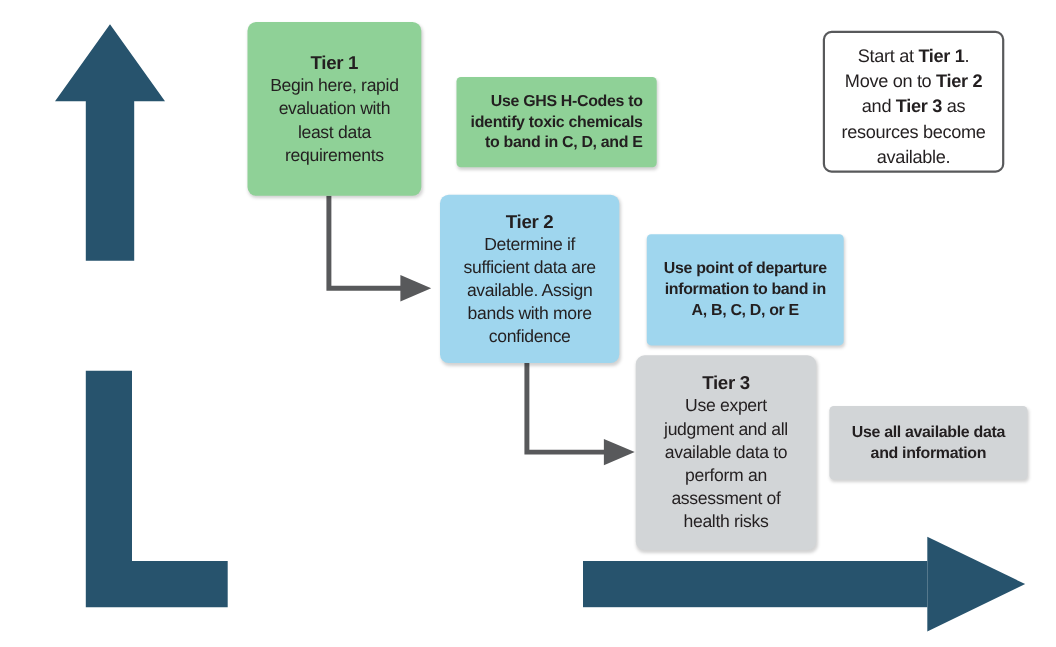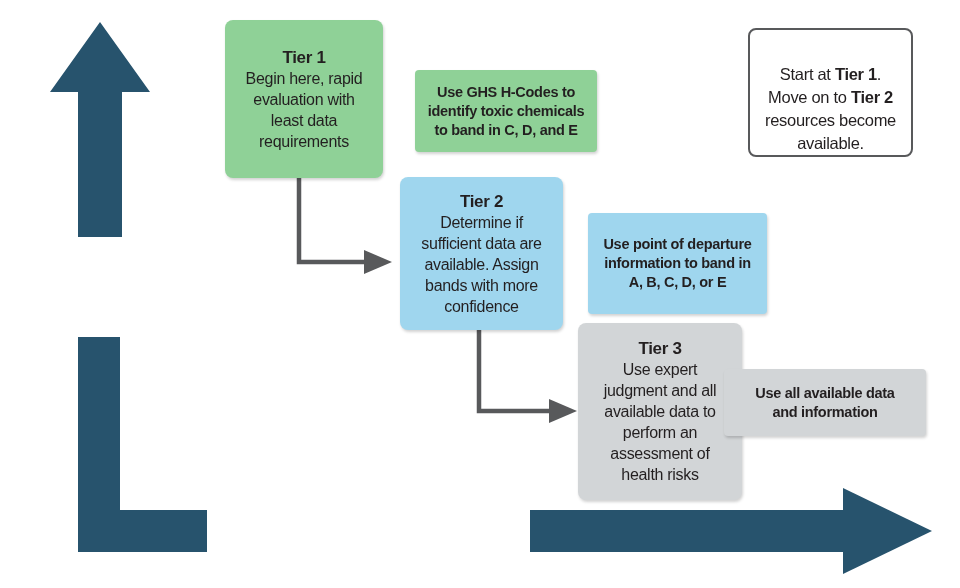--- a/index.html
+++ b/index.html
@@ -61,25 +61,25 @@
     padding: 4px;
   }
   .green-bg { background: var(--green, #8fd197); }
   .blue-bg  { background: var(--light-blue, #9fd6ee); }
   .gray-bg  { background: var(--gray, #d2d5d7); }
 
   .tier-title { font-weight: bold; font-size: 17px; line-height: 21px; }
   .tier-body  { font-size: 16px; line-height: 21px; white-space: pre-line; }
 
   .tier1 { left: 225px; top: 20px;  width: 158px; height: 158px; }
-  .note1 { left: 415px; top: 70px;  width: 182px; height: 82px;  }
+  .note1 { left: 415px; top: 70px;  width: 182px; height: 82px; text-align: right;  }
   .tier2 { left: 400px; top: 177px; width: 163px; height: 153px; }
   .note2 { left: 588px; top: 213px; width: 179px; height: 101px;  }
   .tier3 { left: 578px; top: 323px; width: 164px; height: 177px; }
-  .note3 { left: 724px; top: 369px; width: 202px; height: 67px;  }
+  .note3 { left: 754px; top: 369px; width: 180px; height: 67px;  }
 
   .info-box {
     left: 748px; top: 28px; width: 165px; height: 129px;
     background: #ffffff;
     border: 2.5px solid var(--connector, #58595b);
     border-radius: 8px;
     font-size: 16.5px;
     line-height: 23px;
     letter-spacing: -0.3px;
     justify-content: flex-end;
@@ -139,18 +139,19 @@
 assessment of
 health risks</div>
   </div>
   <div class="box note-box note3 gray-bg">Use all available data
 and information</div>
 
   <div class="box info-box">
     <div>
         <div><span>Start at </span><b>Tier 1</b><span>.</span></div>
         <div><span>Move on to </span><b>Tier 2</b></div>
+        <div><span>and </span><b>Tier 3</b><span> as</span></div>
         <div><span>resources become</span></div>
         <div><span>available.</span></div>
       </div>
   </div>
 
 </div>
 
 </body></html>

